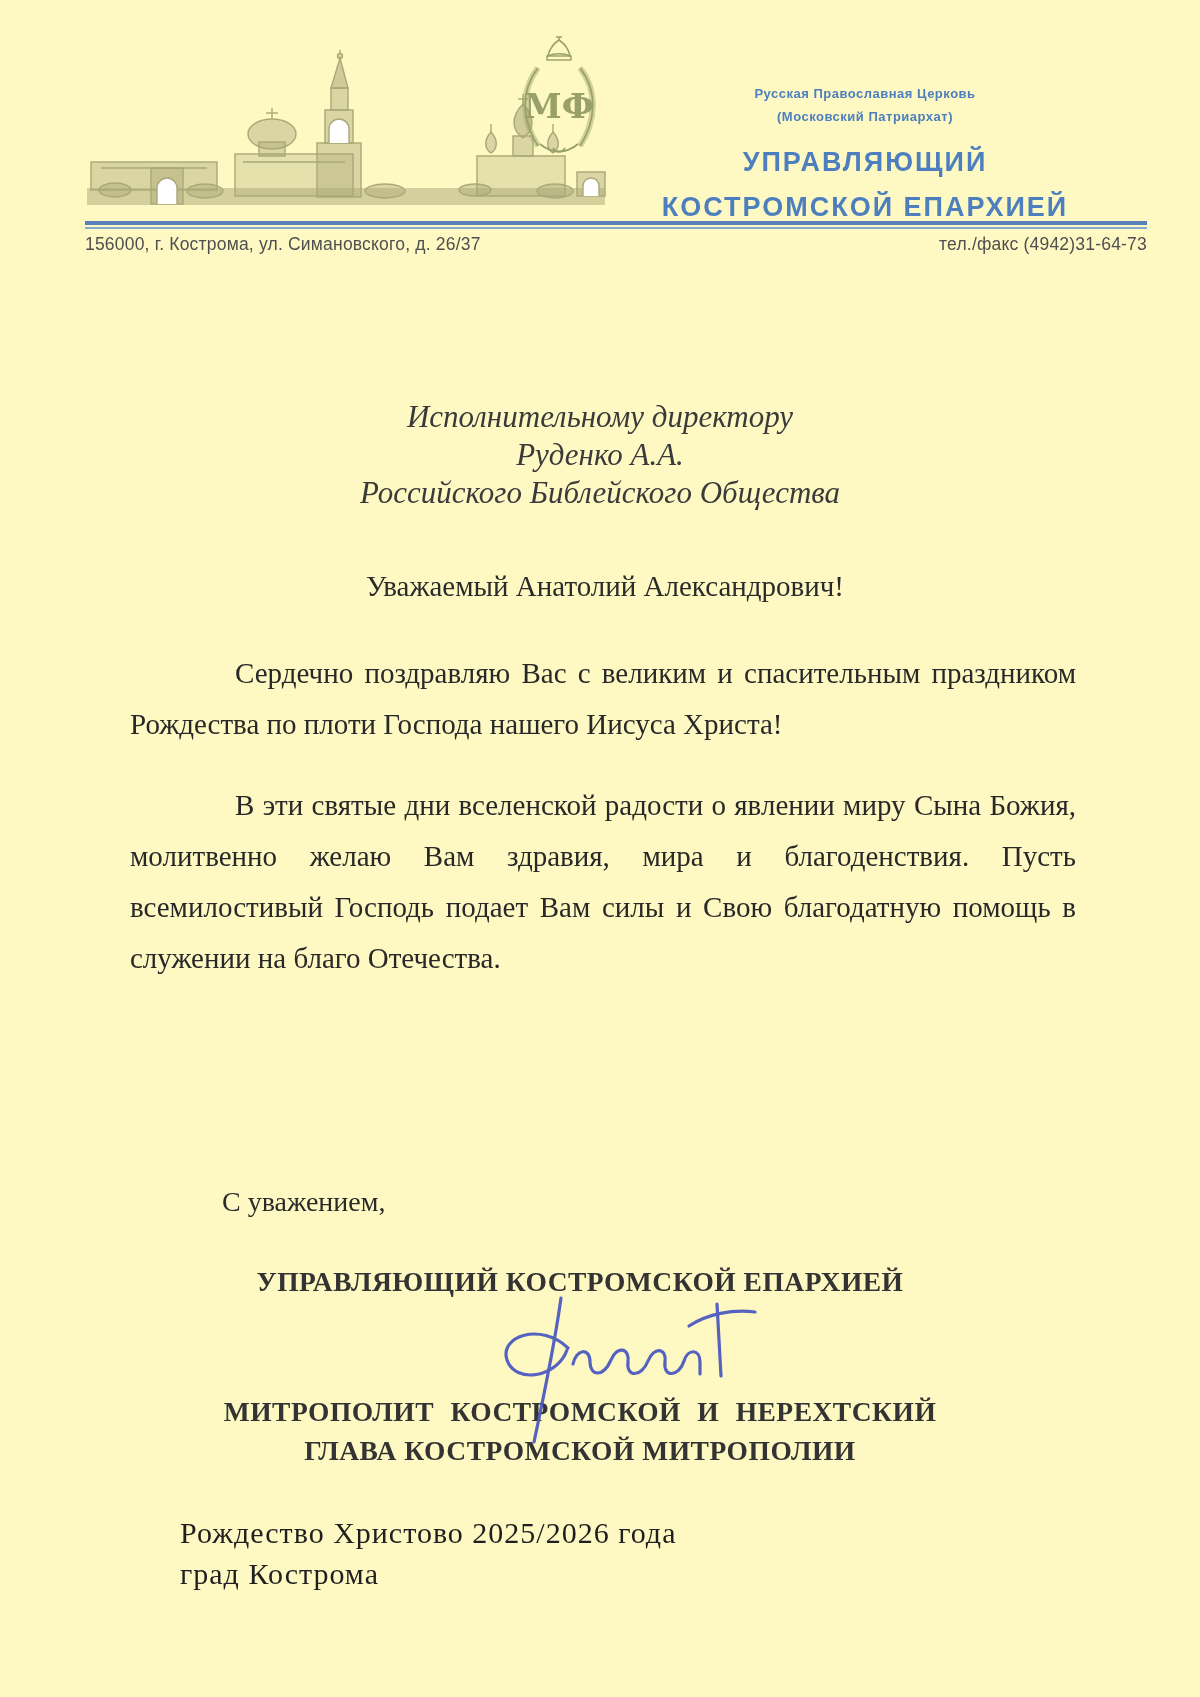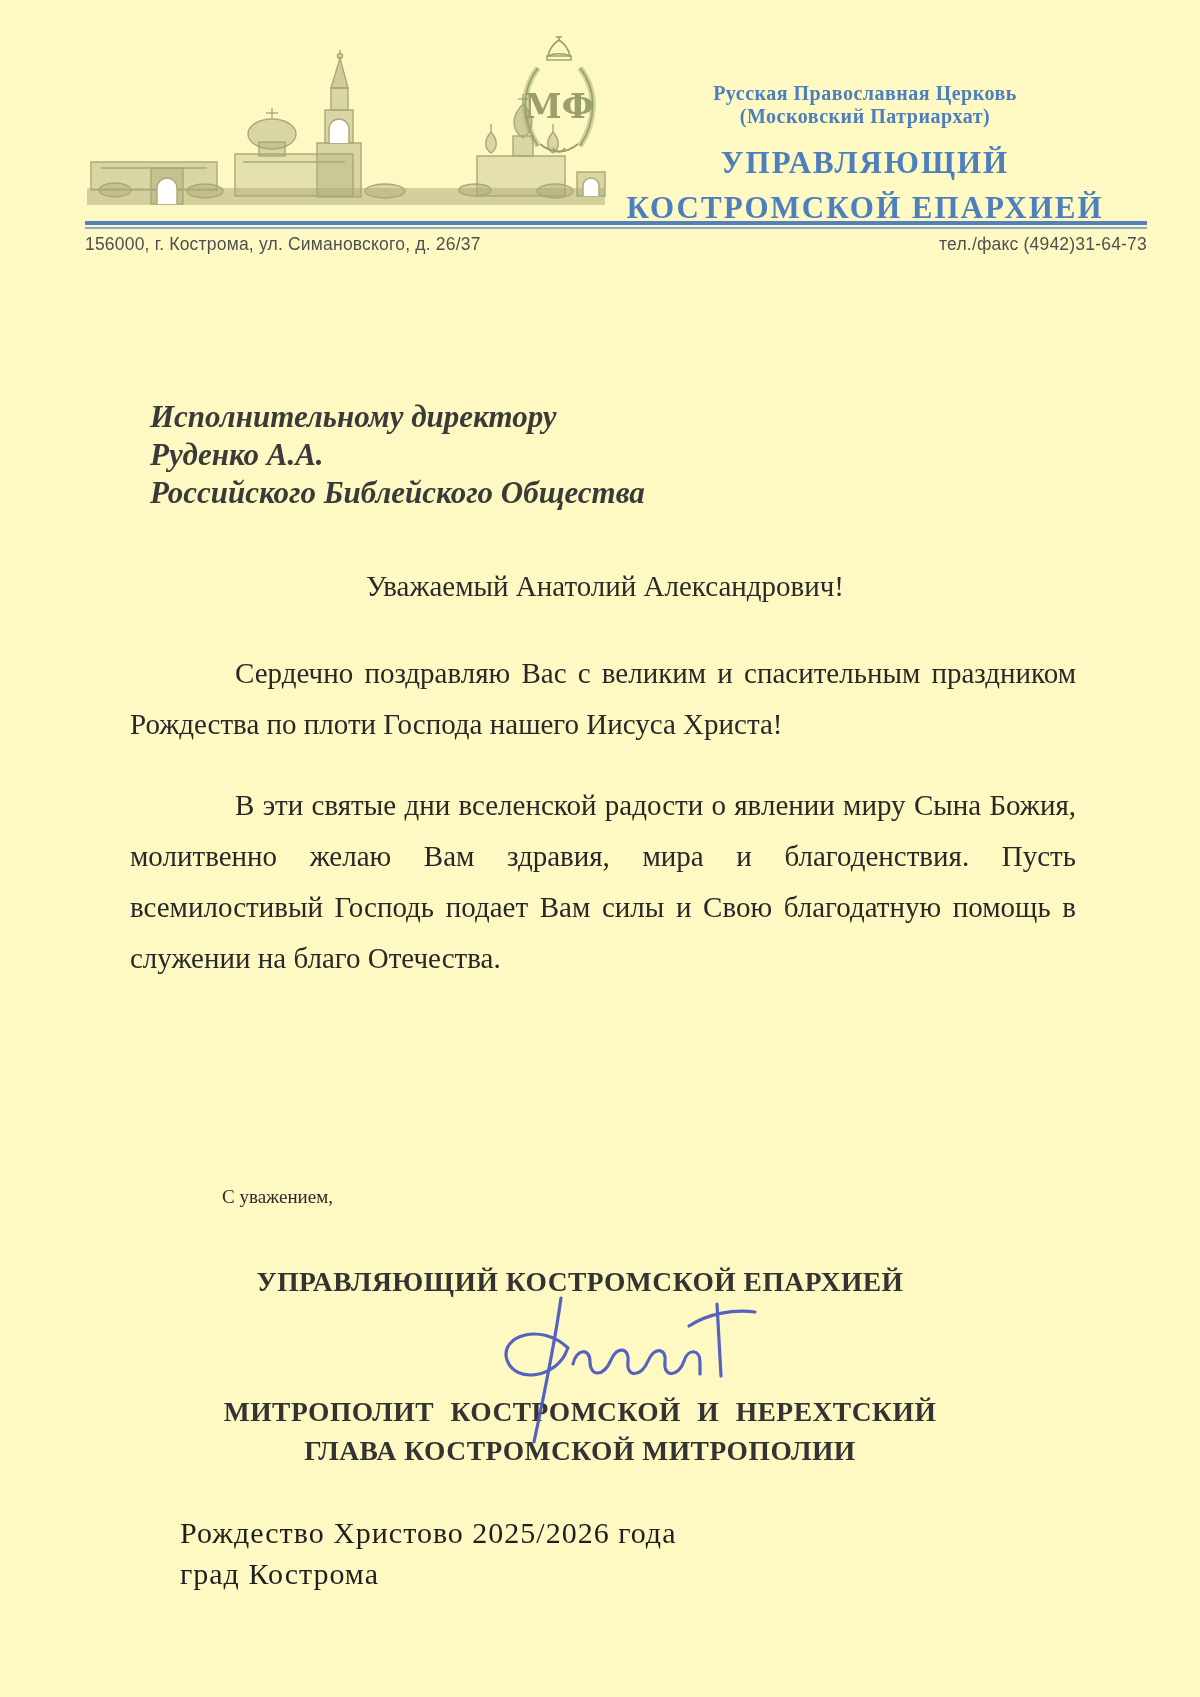--- a/index.html
+++ b/index.html
@@ -12,49 +12,49 @@
     color:#262626;
     overflow:hidden;
   }
   
   .skyline{position:absolute;left:85px;top:50px;width:522px;height:175px;}
   .emblem{position:absolute;left:512px;top:36px;width:94px;height:122px;}
   .lh-right{
     position:absolute;left:585px;top:82px;width:560px;
     text-align:center;color:#4d7fbe;
   }
-  .lh-church{font-family:Liberation Serif, serif;font-weight:700;font-size:20px;line-height:23px;letter-spacing:.5px;}
-  .lh-title{font-family:Liberation Serif, serif;font-weight:700;font-size:31px;line-height:37px;letter-spacing:2px;margin-top:16px;}
+  .lh-church{font-family:Liberation Sans, sans-serif;font-weight:700;font-size:13px;line-height:23px;letter-spacing:.5px;}
+  .lh-title{font-family:Liberation Sans, sans-serif;font-weight:700;font-size:27px;line-height:37px;letter-spacing:2px;margin-top:16px;}
   .rule{position:absolute;left:85px;top:221px;width:1062px;height:9px;}
   .rule .r1{height:4px;background:#5580ba;}
   .rule .r2{height:2px;background:#86a9d6;margin-top:2px;}
   .addr-row{
     position:absolute;left:85px;top:234px;width:1062px;
     display:flex;justify-content:space-between;
     font-family:"Liberation Sans",sans-serif;
     font-size:17.5px;color:#4f4f4f;letter-spacing:.2px;
   }
   
   .recipient{
     position:absolute;left:150px;top:398px;width:900px;
-    text-align:left;font-weight:700;font-style:italic;
+    text-align:center;font-weight:400;font-style:italic;
     font-size:31px;line-height:38px;color:#3a3a3a;
   }
   .salutation{
     position:absolute;left:130px;top:570px;width:950px;
     text-align:center;font-size:29px;color:#2b2b2b;
   }
   .letter-body{
     position:absolute;left:130px;top:648px;width:950px;
     font-size:29px;line-height:51px;text-align:justify;color:#282828;
   }
   .letter-body p{margin:0 4px 30px 0;text-indent:105px;}
   .regards{
     position:absolute;left:130px;top:1186px;width:950px;
-    font-size:19px;color:#2b2b2b;text-indent:92px;
+    font-size:28px;color:#2b2b2b;text-indent:92px;
   }
   .sig-position{
     position:absolute;left:130px;top:1266px;width:900px;
     text-align:center;font-weight:700;font-size:27.5px;color:#333;letter-spacing:.5px;
   }
   .signature{position:absolute;left:455px;top:1292px;width:320px;height:155px;z-index:3;}
   .sig-titles{
     position:absolute;left:130px;top:1392px;width:900px;
     text-align:center;font-weight:700;font-size:27.5px;line-height:39px;color:#333;
   }

